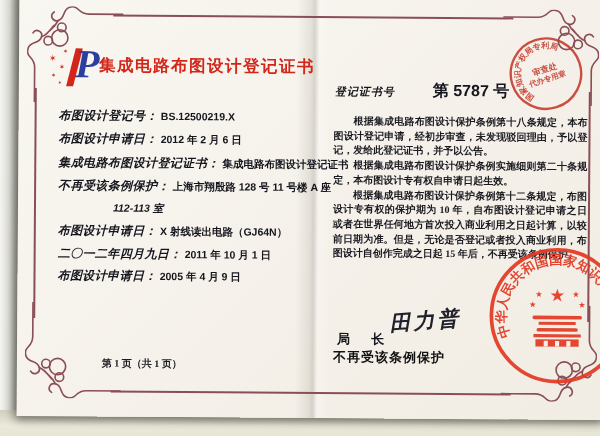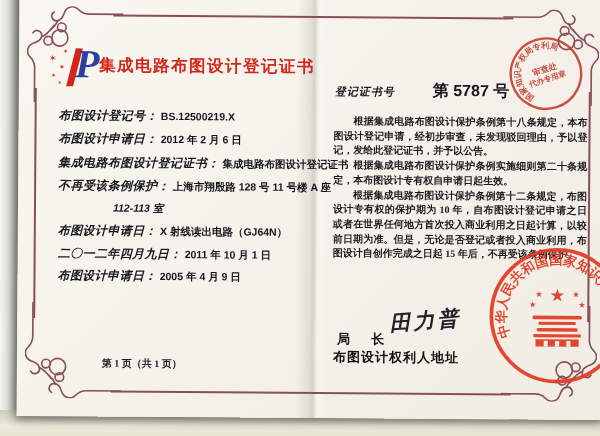--- a/index.html
+++ b/index.html
@@ -168,21 +168,21 @@
       <span class="lbl">登记证书号</span>
       <span class="val">第 5787 号</span>
     </div>
     <div class="abs paras">
       <p>根据集成电路布图设计保护条例第十八条规定，本布图设计登记申请，经初步审查，未发现驳回理由，予以登记，发给此登记证书，并予以公告。</p>
       <p>根据集成电路布图设计保护条例实施细则第二十条规定，本布图设计专有权自申请日起生效。</p>
       <p>根据集成电路布图设计保护条例第十二条规定，布图设计专有权的保护期为 10 年，自布图设计登记申请之日或者在世界任何地方首次投入商业利用之日起计算，以较前日期为准。但是，无论是否登记或者投入商业利用，布图设计自创作完成之日起 15 年后，不再受该条例保护。</p>
     </div>
     <div class="abs director">局 长</div>
     <div class="abs signature">田力普</div>
-    <div class="abs issue-date">布图设计权利人地址</div>
+    <div class="abs issue-date">不再受该条例保护</div>
 
     <div class="abs stamp-small">
       <svg viewBox="0 0 100 100">
         <defs>
           <path id="ring-s" d="M29.4,74.5 A32,32 0 1 1 70.6,74.5"></path>
         </defs>
         <circle cx="50" cy="50" r="44" fill="none" stroke="#c4392b" stroke-width="3"></circle>
         <text fill="#c4392b" font-size="10" font-weight="bold" font-family="Liberation Serif,serif">
           <textPath href="#ring-s" startOffset="2">国家知识产权局专利局</textPath>
         </text>

